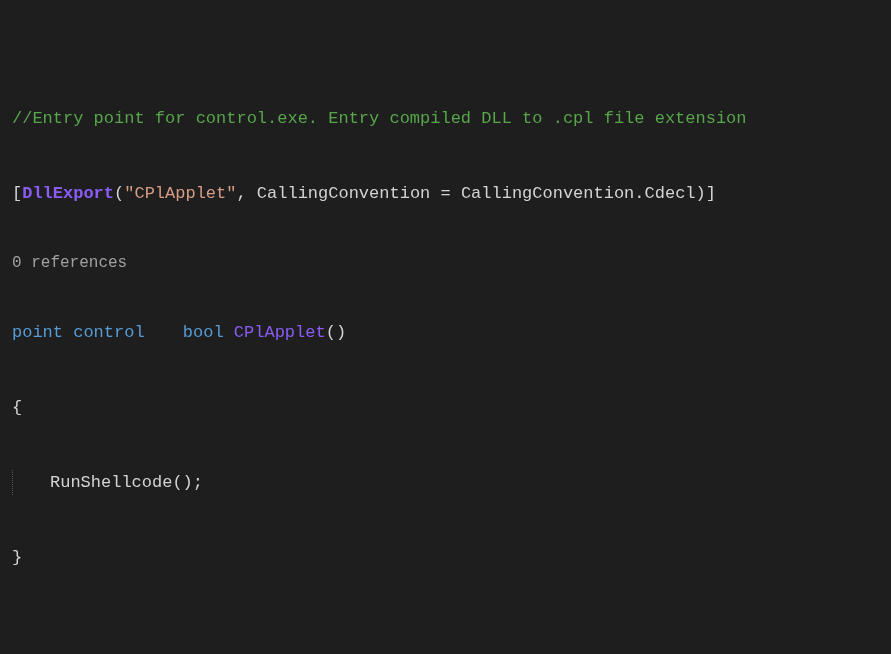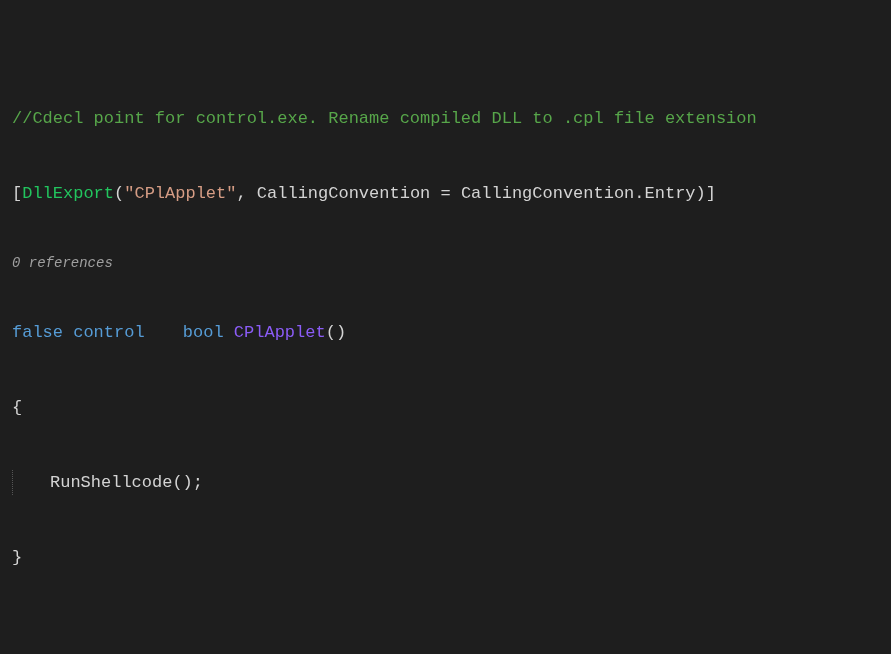--- a/index.html
+++ b/index.html
@@ -18,54 +18,53 @@
     padding: 6px 12px;
     white-space: pre;
   }
   .line {
     display: block;
     min-height: 25px;
   }
   .comment { color: #57A64A; }
   .keyword { color: #569cd6; }
   .type    { color: #569cd6; margin-left: 28px; }
-  .class   { color: #22c55e; }
+  .class   { color: #8b5cf6; font-weight: bold; }
   .method  { color: #8b5cf6; }
   .string  { color: #d69d85; }
   .punct   { color: #d4d4d4; }
   .refs {
     color: #a0a0a0;
-    font-size: 14px;
+    font-size: 16px;
     line-height: 14px;
     display: block;
-    font-style: italic;
   }
   .body-line {
     position: relative;
     padding-left: 38px;
   }
   .body-line::before {
     content: "";
     position: absolute;
     left: 0px;
     top: 0;
     bottom: 0;
     border-left: 1px dotted #555;
   }
 </style>
 </head>
 <body>
 
 <div class="editor">
 
   
-  <span class="line"><span class="comment">//Cdecl point for control.exe. Rename compiled DLL to .cpl file extension</span></span>
-  <span class="line"><span class="punct">[</span><span class="class">DllExport</span><span class="punct">(</span><span class="string">"CPlApplet"</span><span class="punct">, CallingConvention = CallingConvention.</span><span class="punct">Entry</span><span class="punct">)]</span></span>
+  <span class="line"><span class="comment">//Entry point for control.exe. Entry compiled DLL to .cpl file extension</span></span>
+  <span class="line"><span class="punct">[</span><span class="class">DllExport</span><span class="punct">(</span><span class="string">"CPlApplet"</span><span class="punct">, CallingConvention = CallingConvention.</span><span class="punct">Cdecl</span><span class="punct">)]</span></span>
   <span class="refs">0 references</span>
-  <span class="line"><span class="keyword">false</span> <span class="keyword">control</span> <span class="type">bool</span> <span class="method">CPlApplet</span><span class="punct">()</span></span>
+  <span class="line"><span class="keyword">point</span> <span class="keyword">control</span> <span class="type">bool</span> <span class="method">CPlApplet</span><span class="punct">()</span></span>
   <span class="line"><span class="punct">{</span></span>
   <span class="line body-line"><span class="punct">RunShellcode</span><span class="punct">();</span></span>
   <span class="line"><span class="punct">}</span></span>
   
 
   
   
   
   
   

